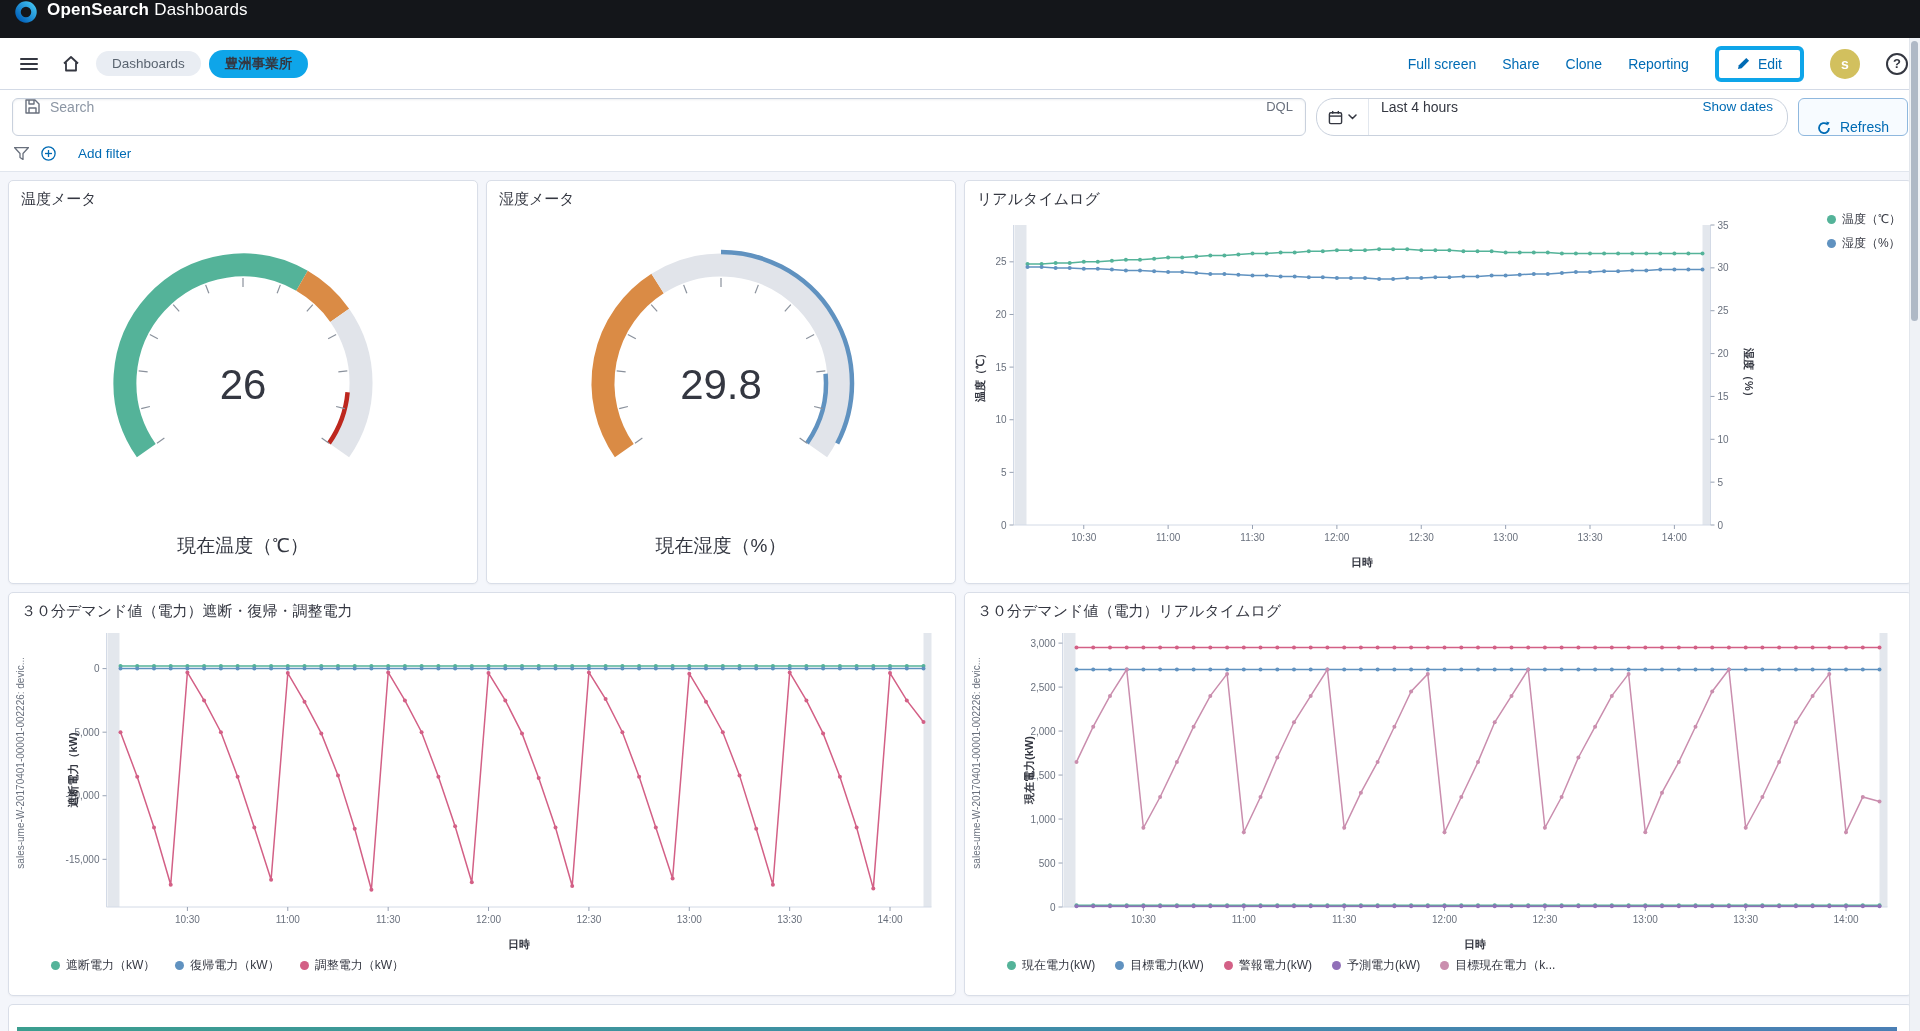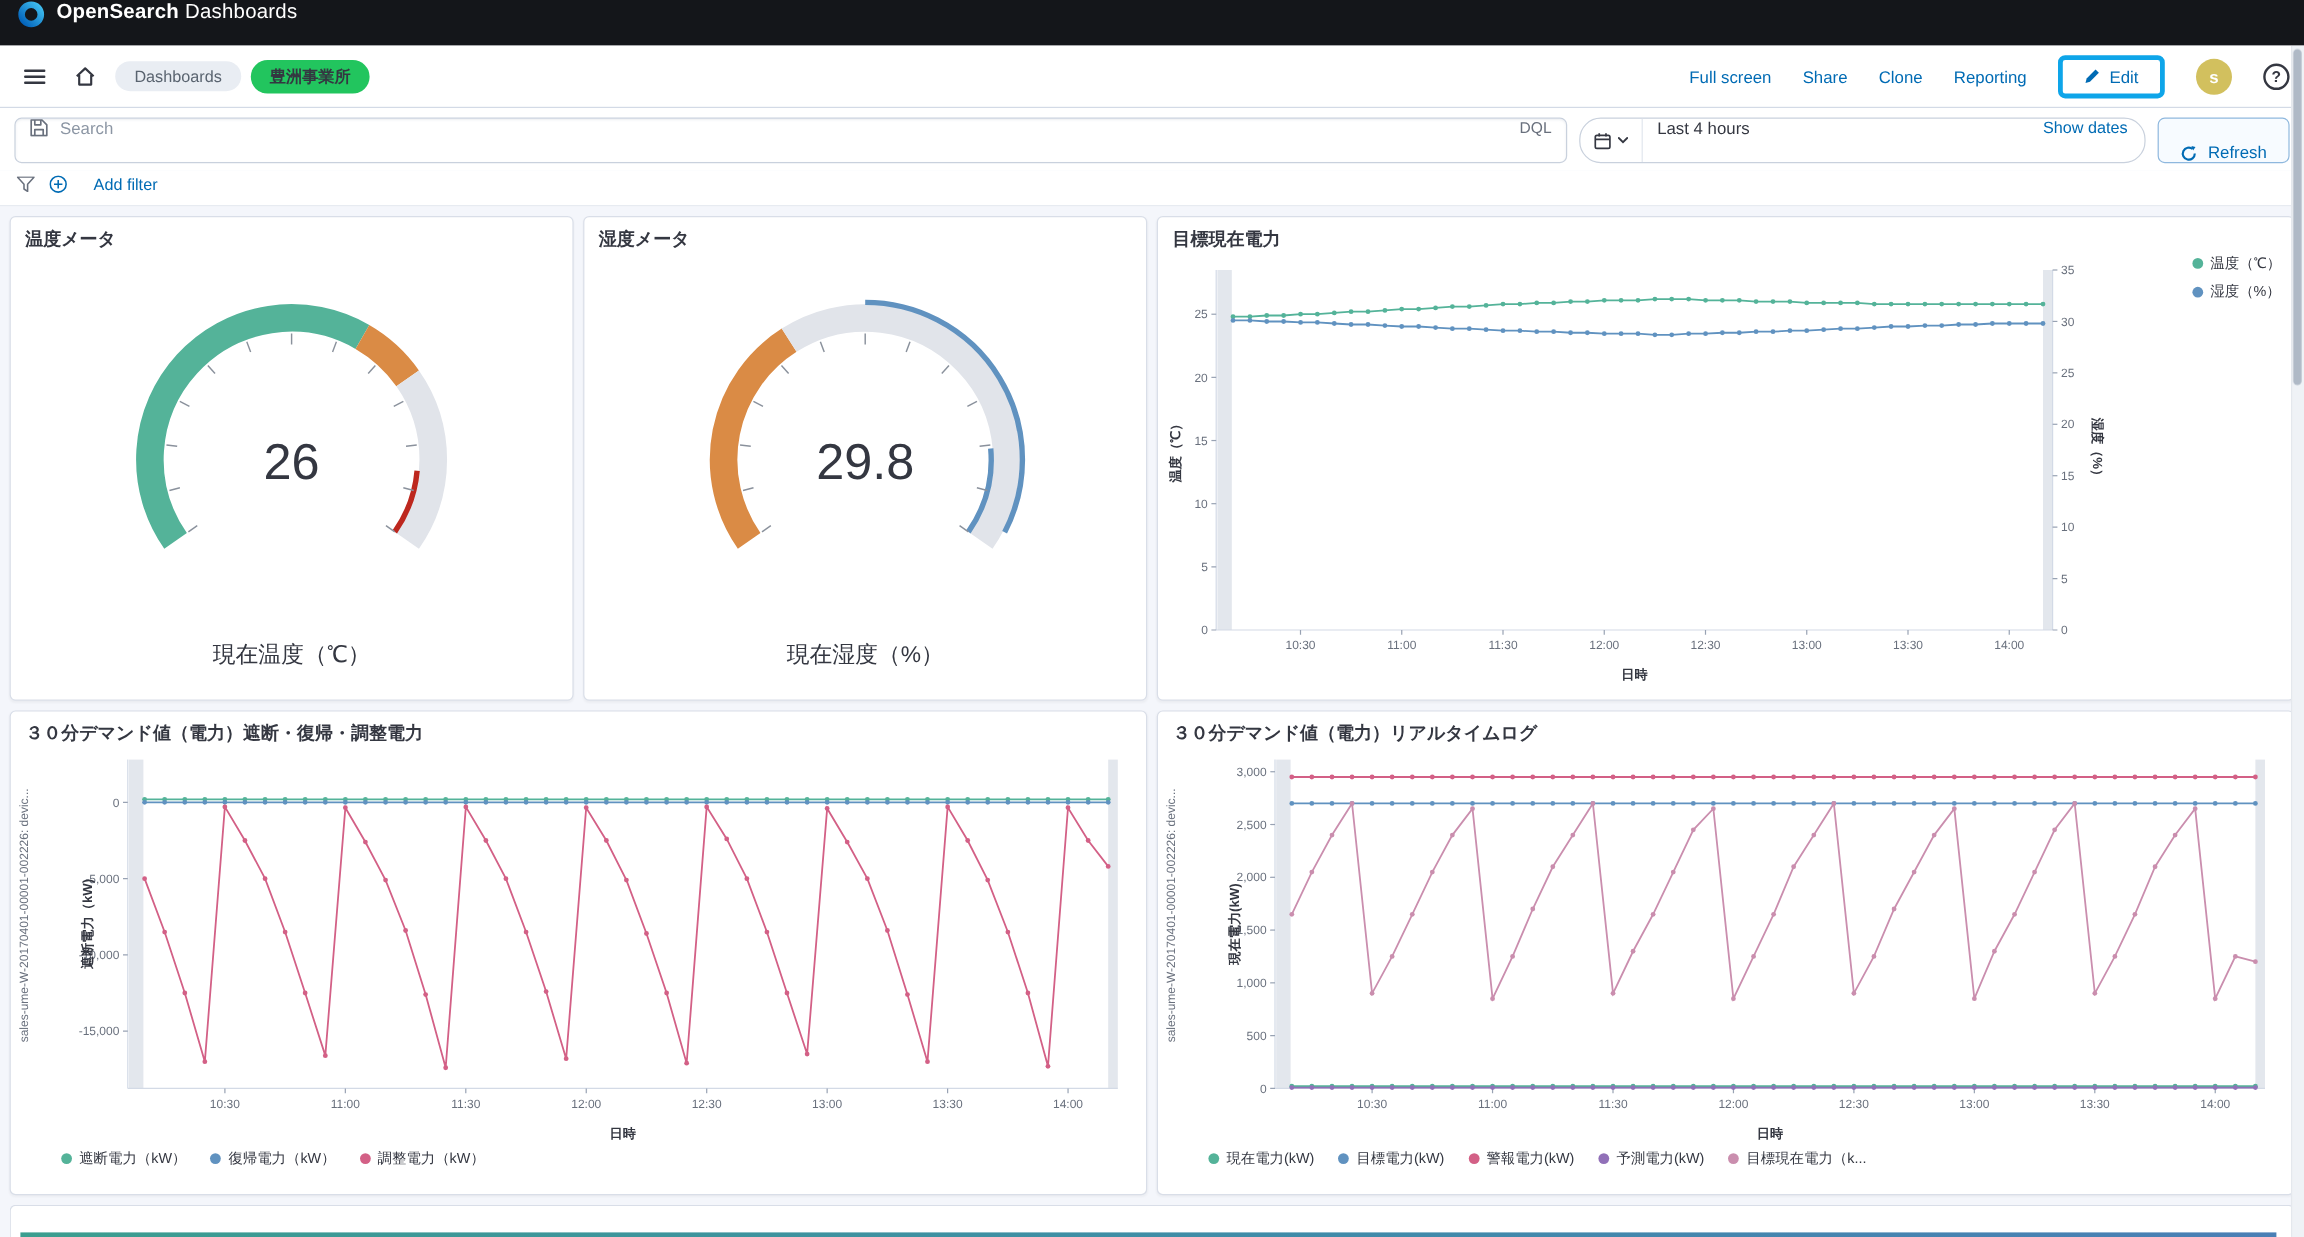--- a/index.html
+++ b/index.html
@@ -10,21 +10,21 @@
   .topbar{height:38px;background:#14161A;display:flex;align-items:flex-start;padding:0 14px;gap:9px}
   .logo{display:flex;align-items:center}
   .brand{color:#fff;font-size:17px;letter-spacing:.2px}
   .brand .b1{font-weight:700}
   .brand .b2{font-weight:400;margin-left:5px}
 
   
   .navbar{height:52px;background:#fff;border-bottom:1px solid #D3DAE6;display:flex;align-items:center;padding:0 12px;gap:8px}
   .icon-btn{width:34px;height:34px;display:flex;align-items:center;justify-content:center;border:none;background:none;cursor:pointer;border-radius:6px}
   .crumb{background:#E9EDF3;color:#5A6470;font-size:13.5px;padding:5px 16px;border-radius:14px;cursor:pointer;white-space:nowrap}
-  .crumb.current{background:#22c55e;color:#343741;font-weight:600;cursor:default}
+  .crumb.current{background:#0ea5e9;color:#343741;font-weight:600;cursor:default}
   .nav-actions{margin-left:auto;display:flex;align-items:center;gap:26px}
   .nav-link{color:#006BB4;font-size:14px;cursor:pointer;white-space:nowrap}
   .edit-btn{display:flex;gap:8px;align-items:center;border:4px solid #0ea5e9;color:#006BB4;border-radius:6px;height:36px;padding:0 18px;background:#fff;font-size:14px;font-weight:500;cursor:pointer}
   .avatar{width:30px;height:30px;border-radius:50%;background:#D2C05E;color:#fff;display:flex;align-items:center;justify-content:center;font-size:14px;font-weight:700;cursor:pointer}
   .help{width:22px;height:22px;border-radius:50%;border:2px solid #343741;color:#343741;display:flex;align-items:center;justify-content:center;font-size:13px;font-weight:700;cursor:pointer}
 
   
   .querybar{display:flex;gap:10px;padding:8px 12px 6px;background:#fff;align-items:center}
   .search-box{flex:1;display:flex;align-items:flex-start;height:38px;border:1px solid #C9D1DD;border-radius:6px;background:#fff;padding:0 12px;gap:10px;box-shadow:inset 0 1px 2px rgba(152,162,179,.18)}
   .search-box input{flex:1;border:none;outline:none;font-size:14px;color:#343741;background:transparent}
@@ -37,21 +37,21 @@
   .refresh-btn{display:flex;align-items:flex-end;gap:9px;height:38px;padding:0 18px;border:1px solid #8FB8DE;border-radius:6px;background:#F7FBFF;color:#006BB4;font-size:14px;font-weight:500;cursor:pointer}
 
   
   .filterbar{display:flex;align-items:center;gap:12px;padding:4px 14px 10px;background:#fff;border-bottom:1px solid #E1E6EE}
   .addfilter{display:flex;align-items:center;gap:22px;color:#006BB4;font-size:13.5px;cursor:pointer}
 
   
   .dashboard{background:#F4F6FB;padding:8px;display:grid;grid-template-columns:repeat(4,1fr);grid-auto-rows:404px;gap:8px}
   .c1{grid-column:span 1}.c2{grid-column:span 2}
   .panel{background:#fff;border:1px solid #D9DEE8;border-radius:5px;position:relative;overflow:hidden;box-shadow:0 1px 2px rgba(0,0,0,.04)}
-  .panel-title{font-size:15px;font-weight:700;color:#343741;padding:9px 12px 2px;cursor:pointer}
+  .panel-title{font-size:15px;font-weight:400;color:#343741;padding:9px 12px 2px;cursor:pointer}
   .gauge{display:block;width:100%;height:300px;margin-top:4px}
   .gauge-label{position:absolute;bottom:24px;left:0;width:100%;text-align:center;font-size:19px;color:#343741}
   .chart{display:block;width:100%}
   .legend-v{position:absolute;top:30px;right:10px;display:flex;flex-direction:column;gap:7px;font-size:12px;color:#343741}
   .legend-h{display:flex;gap:20px;margin:0 0 0 42px;font-size:12px;color:#343741;align-items:center;height:24px}
   .legend-item{display:flex;align-items:center;gap:6px;cursor:pointer;white-space:nowrap}
   .legend-dot{width:9px;height:9px;border-radius:50%;flex:0 0 auto}
   .outer-label{position:absolute;left:6px;top:64px;writing-mode:vertical-rl;transform:rotate(180deg);font-size:10px;color:#69707D;white-space:nowrap}
 
   
@@ -205,21 +205,21 @@
           <line x1="323.1361374837133" y1="119.51639561032147" x2="315.1530399851093" y2="123.67213312943677" stroke="#8A919C" stroke-width="1.2"></line>
           <line x1="334.290027562904" y1="155.81024401685087" x2="325.35088234322654" y2="156.85508024397794" stroke="#8A919C" stroke-width="1.2"></line>
           <line x1="331.8067294872022" y1="193.698051115204" x2="323.08043838829917" y2="191.4953610196151" stroke="#8A919C" stroke-width="1.2"></line>
           <line x1="316.01096465034414" y1="228.22552581685986" x2="308.6385962517432" y2="223.06333788970045" stroke="#8A919C" stroke-width="1.2"></line>
           <text x="230" y="184.00000000000003" text-anchor="middle" font-size="42" fill="#343741">29.8</text>
         </svg>
       <div class="gauge-label">現在湿度（%）</div>
     </section>
 
     <section class="panel c2">
-      <h3 class="panel-title">目標現在電力</h3>
+      <h3 class="panel-title">リアルタイムログ</h3>
       <svg class="chart" style="height:360px" viewBox="0 0 945 360">
           <rect x="49" y="14" width="12" height="300" fill="#E3E7ED"></rect>
           <rect x="737" y="14" width="8" height="300" fill="#E3E7ED"></rect>
           <line x1="48" y1="14" x2="48" y2="314" stroke="#D3DAE6"></line>
           <line x1="48" y1="314" x2="745" y2="314" stroke="#D3DAE6"></line>
           <line x1="44" y1="314" x2="48" y2="314" stroke="#98A2B3"></line>
           <text x="41" y="317.5" text-anchor="end" font-size="10" fill="#69707D">0</text>
           <line x1="44" y1="261.36842105263156" x2="48" y2="261.36842105263156" stroke="#98A2B3"></line>
           <text x="41" y="264.86842105263156" text-anchor="end" font-size="10" fill="#69707D">5</text>
           <line x1="44" y1="208.73684210526315" x2="48" y2="208.73684210526315" stroke="#98A2B3"></line>

